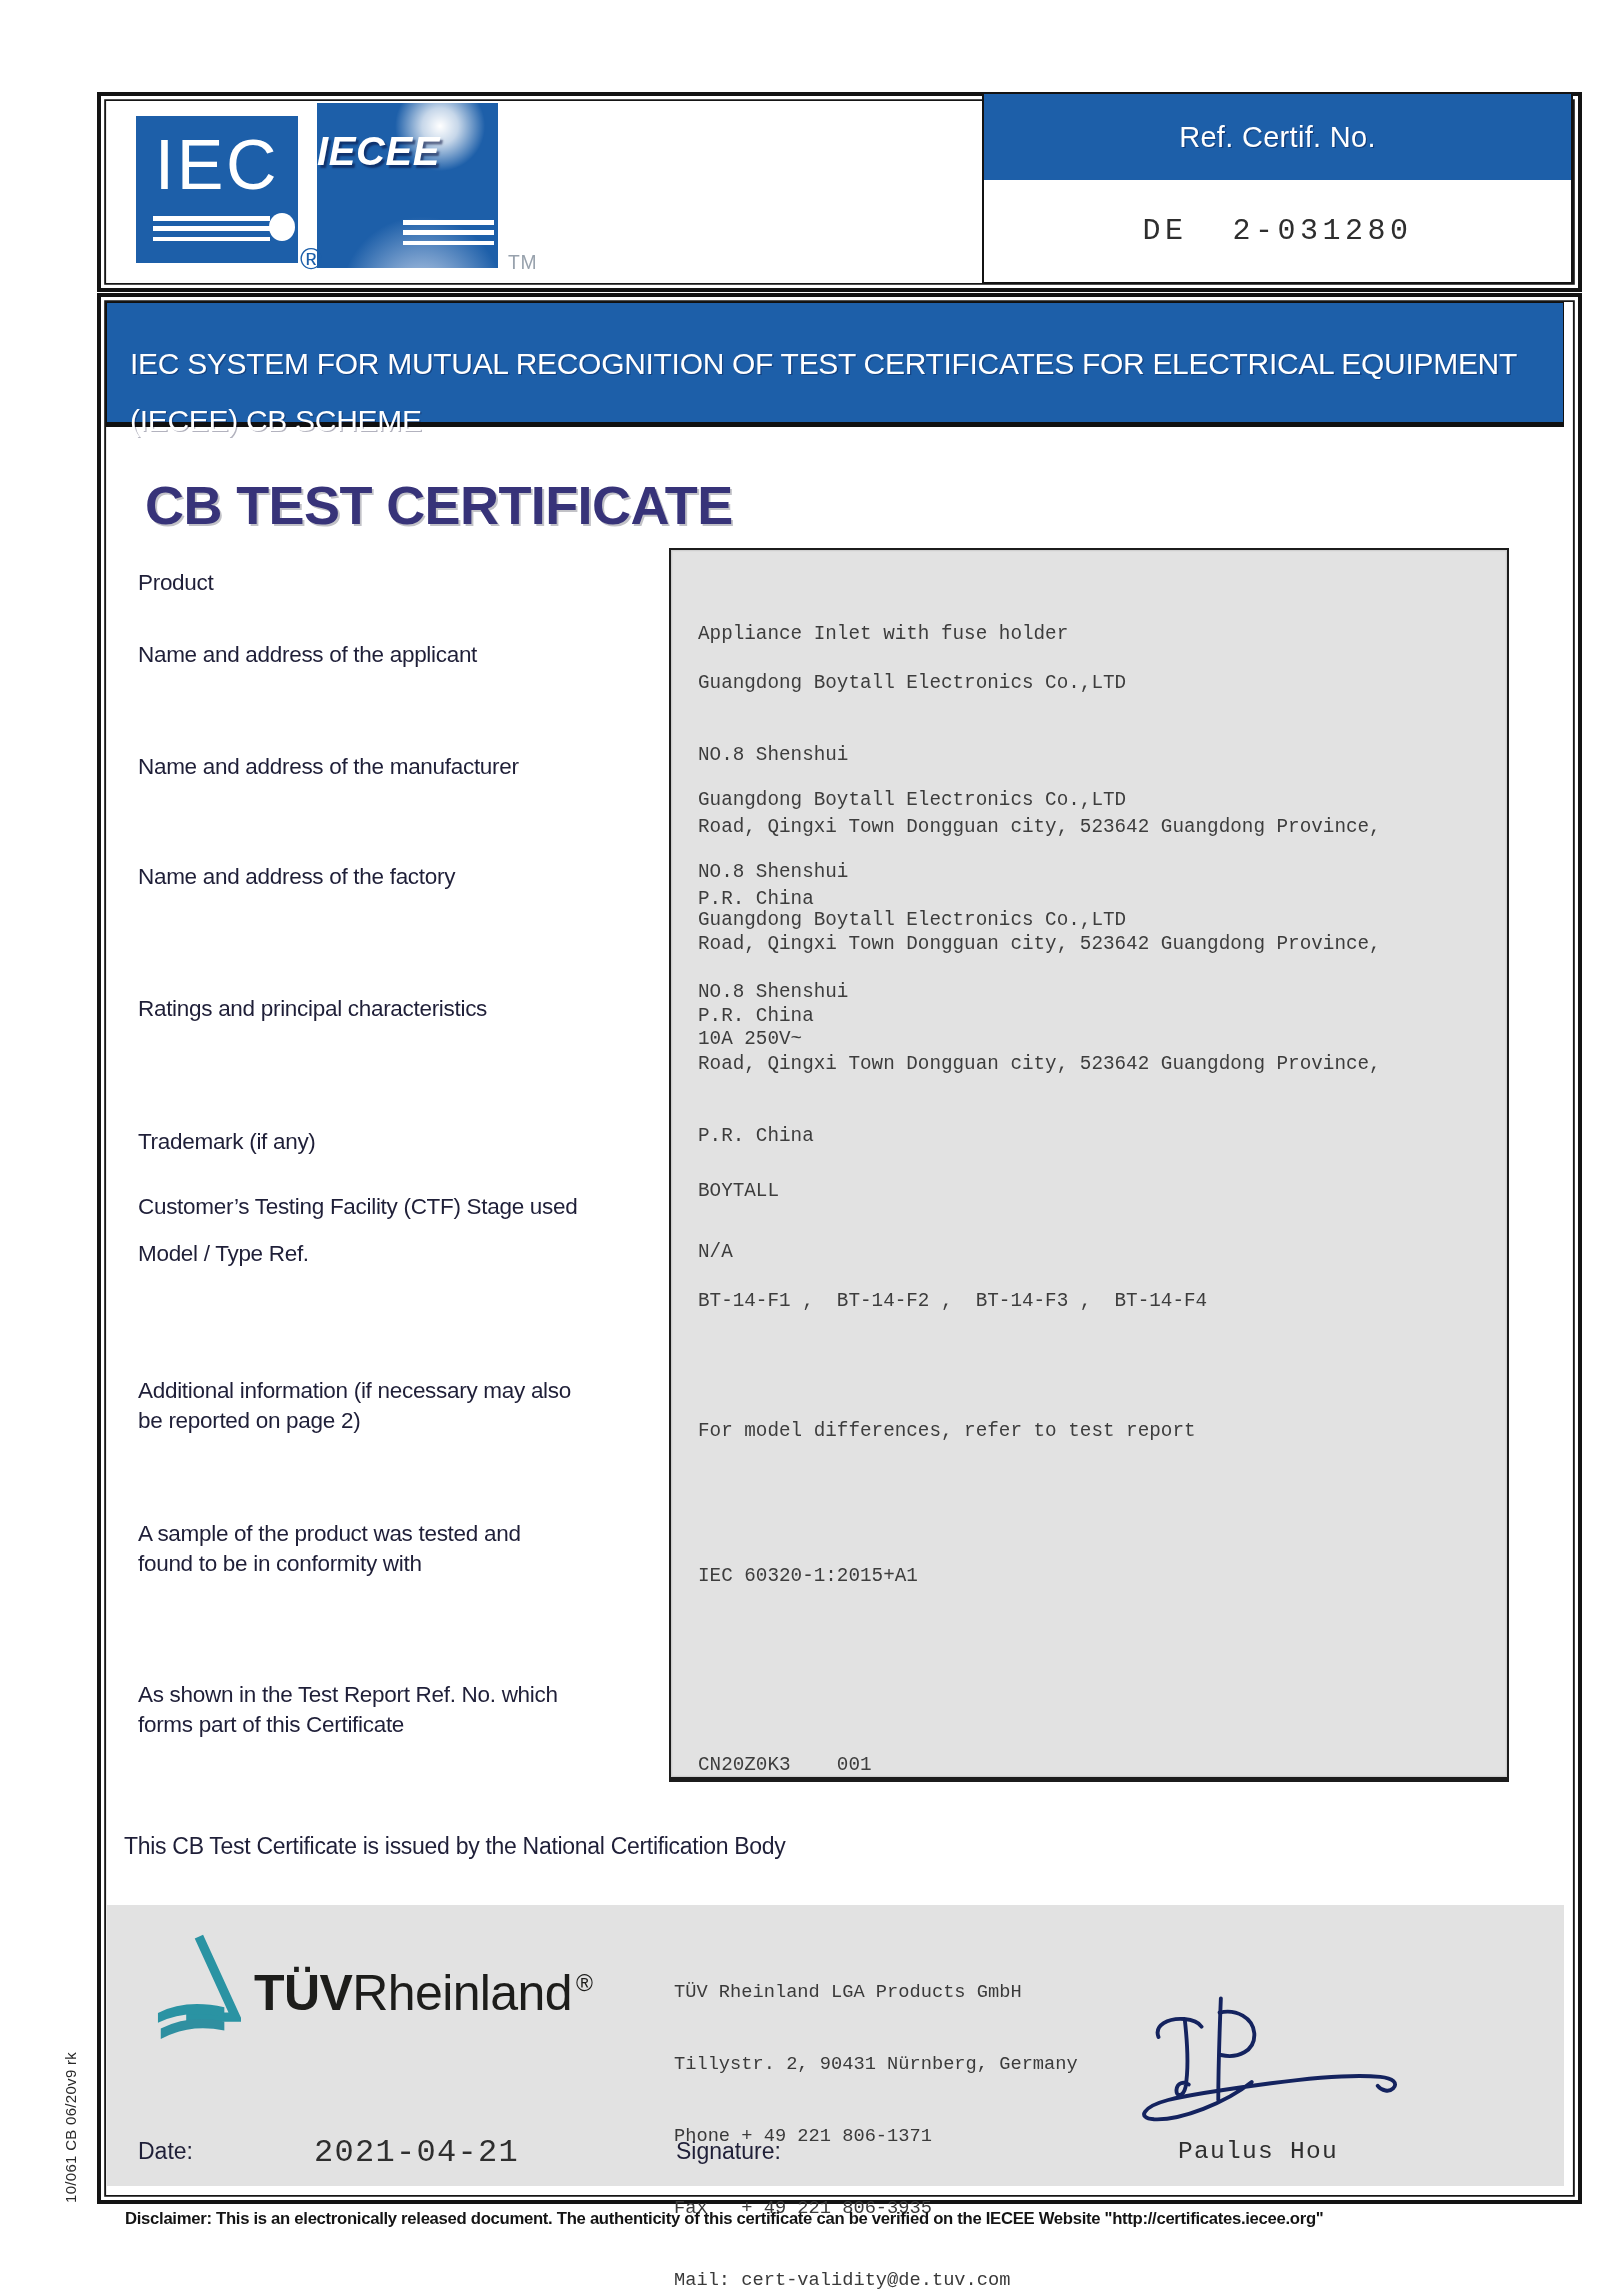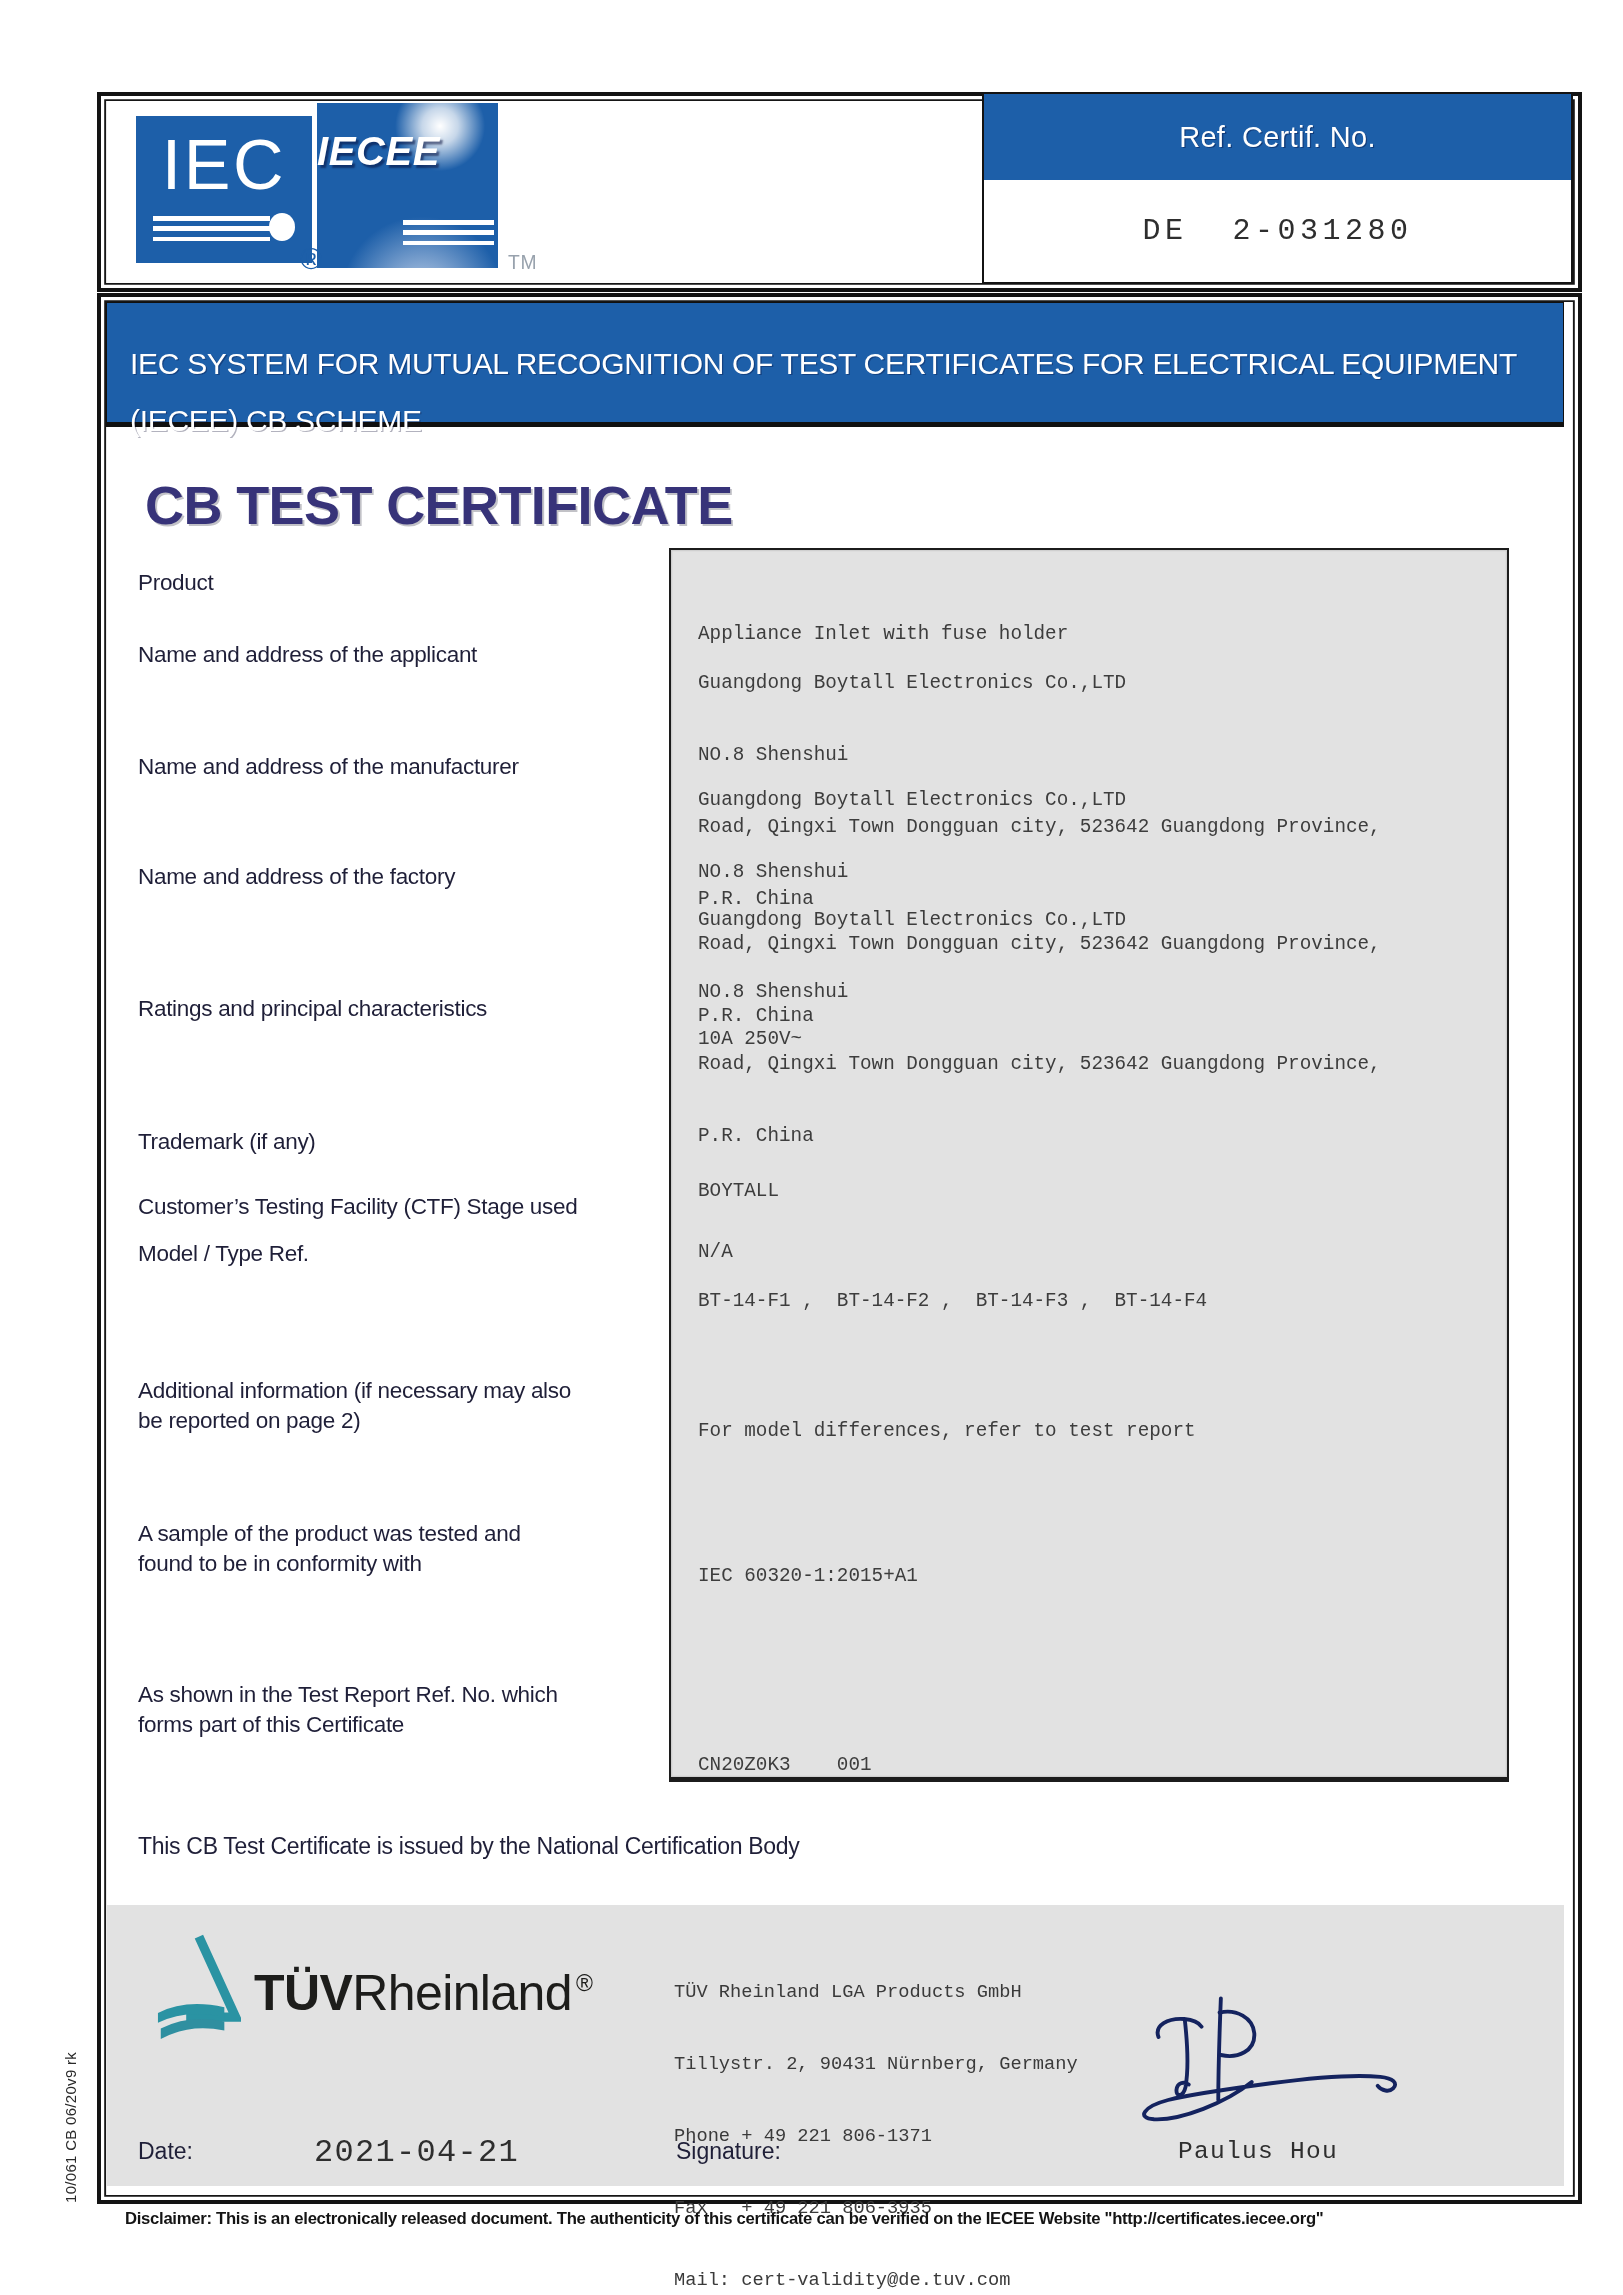--- a/index.html
+++ b/index.html
@@ -28,21 +28,21 @@
     text-shadow:1.3px 1.3px 0.6px rgba(0,0,40,.35);
   }
   .ref-val {
     flex:1; display:flex; align-items:center; justify-content:center;
     font-family:Liberation Mono, monospace; font-size:30px;
     letter-spacing:4.5px; color:#2e2e2e; white-space:pre;border-radius:26px;
   }
 
   
   .iec-box {
-    position:absolute; left:136px; top:116px; width:176px; height:147px;
+    position:absolute; left:136px; top:116px; width:162px; height:147px;
     background:#1d5fa9;
   }
   .iec-text {
     position:absolute; top:9px; left:0; right:0; text-align:center;
     color:#ffffff; font-size:70px; font-weight:400; letter-spacing:2.6px;
   }
   .iec-bars { position:absolute; left:16.7px; top:100px; width:117px; }
   .iec-bars div { height:4.5px; background:#ffffff; margin-bottom:5.8px; }
   .iec-dot {
     position:absolute; left:133px; top:97px; width:26px; height:28px;
@@ -91,21 +91,21 @@
     position:absolute; left:138px; color:#1f1f38; font-size:22.5px;
     line-height:30px; letter-spacing:-0.3px;
   }
   .fvalue {
     position:absolute; left:698px; color:#3d3d3d;
     font-family:"Liberation Mono", monospace; font-size:19.3px; line-height:24px;
     white-space:pre;
   }
   .fvalue span { display:block; }
   .issued-line {
-    position:absolute; left:138px; top:1833px; color:#1f1f38; font-size:23px;
+    position:absolute; left:124px; top:1833px; color:#1f1f38; font-size:23px;
     letter-spacing:-0.3px;
   }
 
   
   .footer-band {
     position:absolute; left:107px; top:1905px; width:1457px; height:281px;
     background:#e2e2e2;
   }
   .tuv-logo-wrap { position:absolute; left:154px; top:1931px; width:579px; height:116px; }
   .tuv-wordmark {

